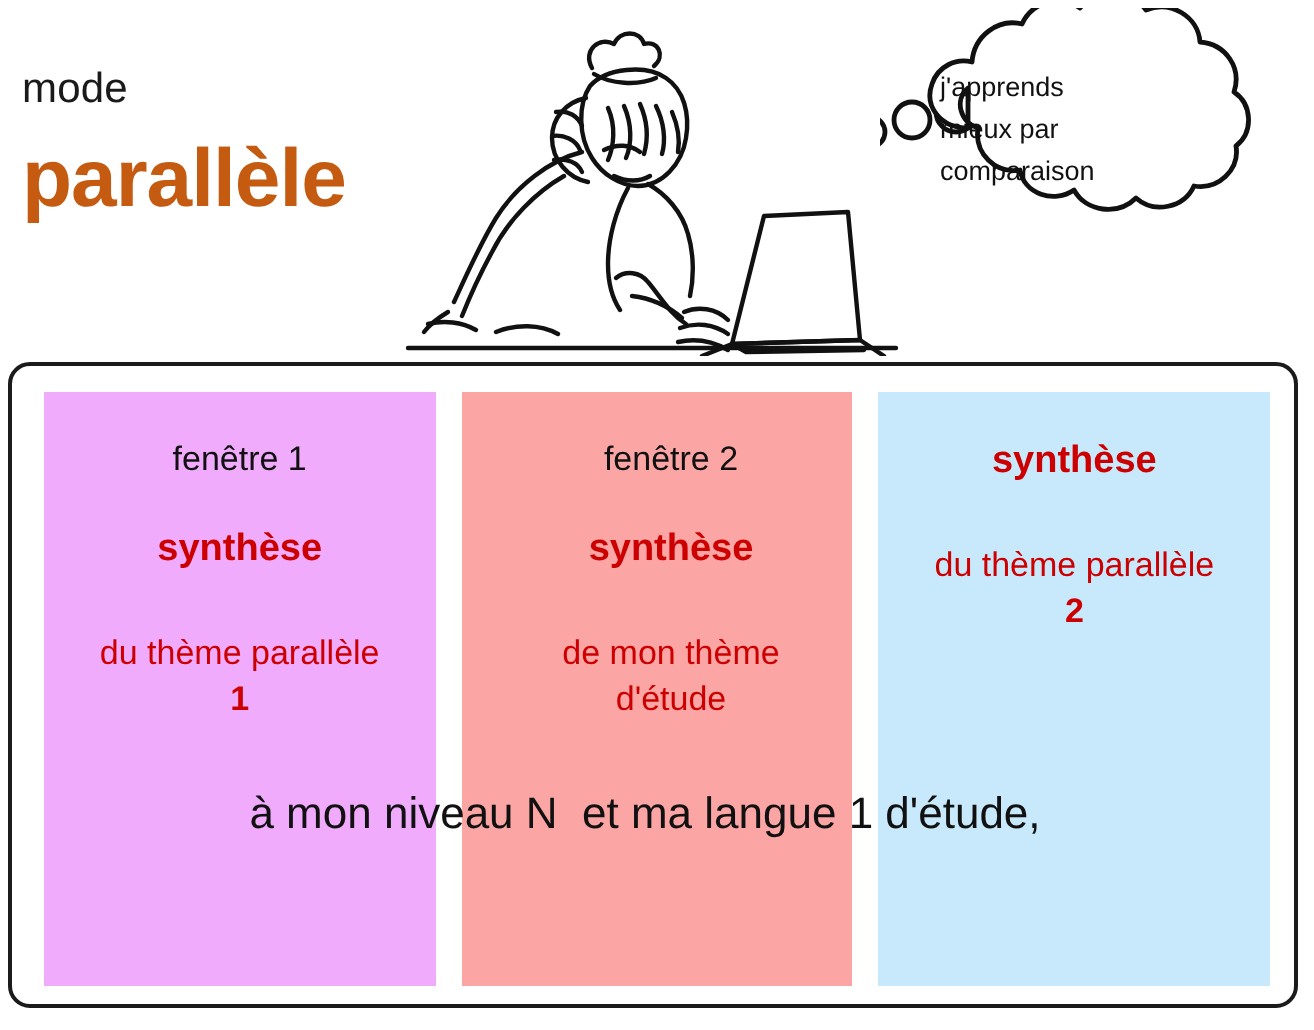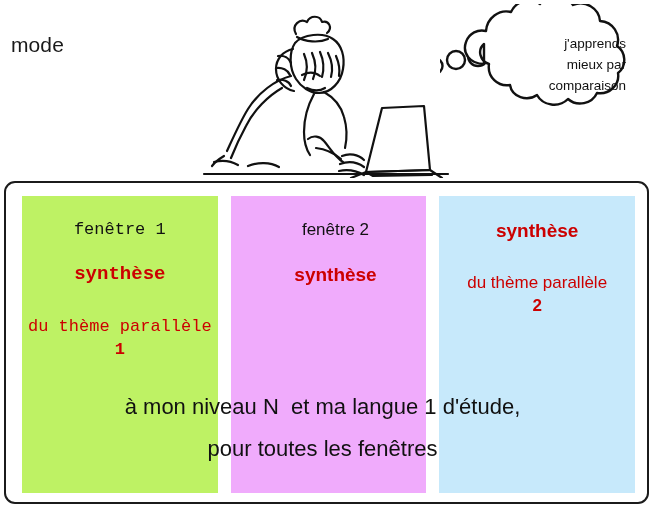--- a/index.html
+++ b/index.html
@@ -50,21 +50,21 @@
 
   #thought-bubble {
     position: absolute;
     left: 440px; top: 4px;
     width: 214px; height: 140px;
   }
   #thought-bubble-text {
     position: absolute;
     left: 470px; top: 34px;
     width: 156px;
-    text-align: right;
+    text-align: left;
     font-size: 13.5px;
     line-height: 1.55;
     color: #111111;
     white-space: pre-line;
   }
 
   
   #panel {
     position: absolute;
     left: 4px; top: 181px;
@@ -129,20 +129,21 @@
     pointer-events: none;
   }
   #footer-note div { white-space: pre; }
 </style>
 </head>
 <body>
 
 <div id="header-area">
 
   <div id="mode-label">mode</div>
+  <div id="mode-title">parallèle</div>
 
   <svg id="person-illustration" viewBox="0 0 260 182" fill="none" stroke="#111111" stroke-width="2.2" stroke-linecap="round" stroke-linejoin="round">
 
     <path d="M100 38 c-5 -9 4 -16 11 -12 c3 -7 13 -7 15 0 c7 -2 11 6 5 11"></path>
     <path d="M101 41 c8 5 22 6 31 2"></path>
 
     <path d="M99 47 c-6 9 -6 25 1 36 c5 8 14 14 23 14 c12 0 22 -11 24 -24
              c2 -12 -1 -24 -10 -30 c-10 -7 -30 -5 -38 4z"></path>
 
     <path d="M108 58 c4 9 3 19 0 26"></path>
@@ -205,35 +206,36 @@
   </svg>
   <div id="thought-bubble-text">j'apprends
 mieux par
 comparaison</div>
 </div>
 
 <div id="panel">
 
   <div id="columns">
 
-    <div class="column col-1" style="background: #bef264; font-family: Liberation Mono, monospace;">
+    <div class="column col-1" style="background: #f0abfc;">
       <div class="col-window">fenêtre 1</div>
       <div class="col-synth">synthèse</div>
       <div class="col-desc"><span>du thème parallèle</span><br><b>1</b></div>
     </div>
 
-    <div class="column col-2" style="background: #f0abfc; padding-left: 14px;">
+    <div class="column col-2" style="background: #fca5a5; padding-left: 14px;">
       <div class="col-window">fenêtre 2</div>
       <div class="col-synth">synthèse</div>
+      <div class="col-desc"><span>de mon thème
+d'étude</span><b></b></div>
     </div>
 
     <div class="column col-3" style="background: rgb(199, 233, 251);">
       <div class="col-synth">synthèse</div>
       <div class="col-desc"><span>du thème parallèle</span><br><b>2</b></div>
     </div>
 
   </div>
 </div>
 
 <div id="footer-note">
   <div>à mon niveau N  et ma langue 1 d'étude,</div>
-  <div>pour toutes les fenêtres</div>
 </div>
 
 </body></html>

